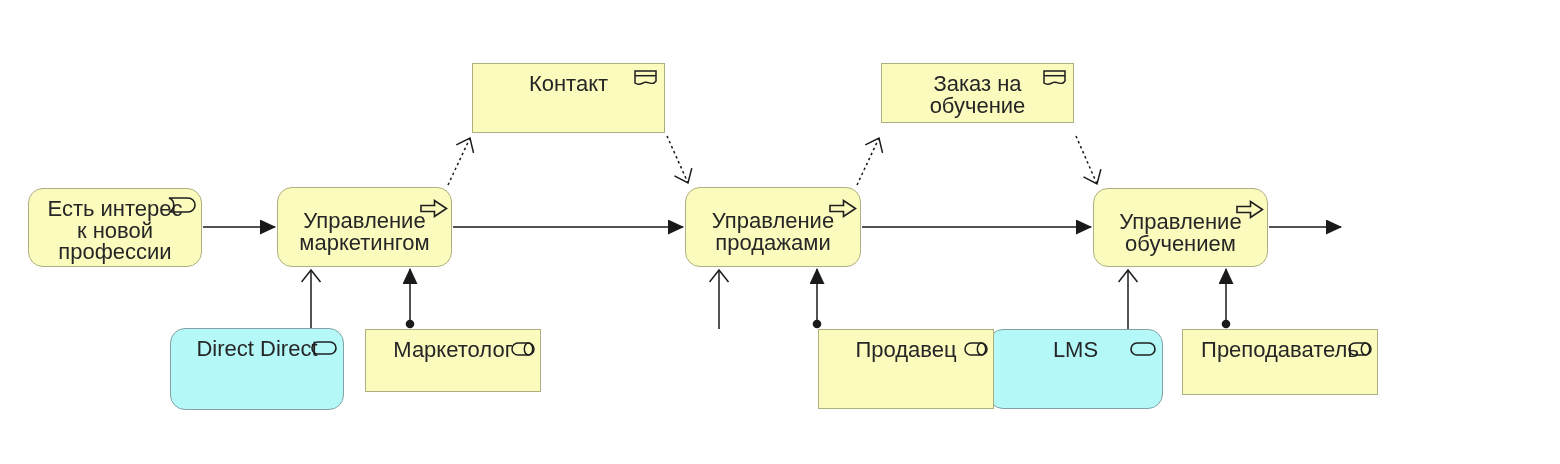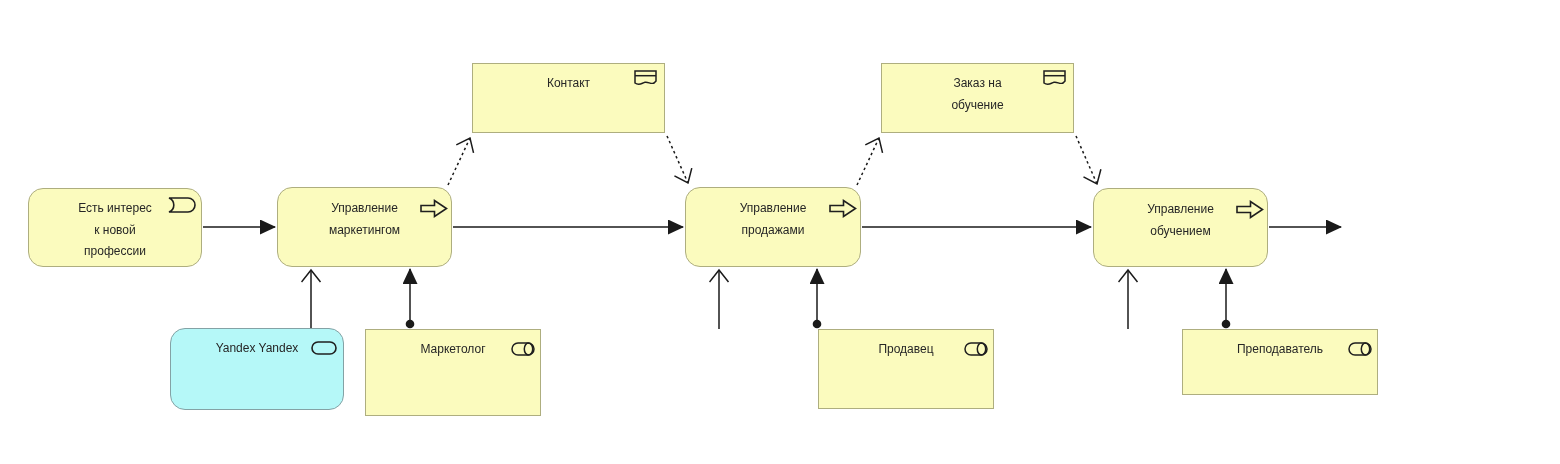--- a/index.html
+++ b/index.html
@@ -1,27 +1,27 @@
 <!DOCTYPE html>
 <html style="--background: #ffffff; --business-fill: #fbfbbe; --business-border: #aeae7f; --application-fill: #b5f8f8; --application-border: #84a2a5; --line: #1a1a1a; --text: #262626;"><head>
 <meta charset="utf-8">
 <style>
   html,body{margin:0;padding:0;background:#fff;}
   body{width:1560px;height:464px;position:relative;overflow:hidden;
        font-family:"Liberation Sans","DejaVu Sans",sans-serif;}
   #canvas{position:absolute;inset:0;width:1560px;height:464px;background:var(--background,#ffffff);}
   svg.wires{position:absolute;left:0;top:0;}
-  .node{position:absolute;box-sizing:border-box;font-size:12px;line-height:21.5px;
+  .node{position:absolute;box-sizing:border-box;font-size:22px;line-height:21.5px;
         color:var(--text,#262626);}
   .biz{background:var(--business-fill,#fbfbbe);border:1.5px solid var(--business-border,#aeae7f);}
   .app{background:var(--application-fill,#b5f8f8);border:1.5px solid var(--application-border,#84a2a5);}
   .rounded{border-radius:15px;}
   .label{white-space:pre-line;text-align:center;padding:9px 10px 2px;}
   .ev  .label{}
-  .proc .label{padding-top:10px;}
+  .proc .label{padding-top:22px;}
   .icon{position:absolute;line-height:0;}
   .ev   .icon{top:8px;right:4px;}
   .proc .icon{top:11px;right:3px;}
   .obj  .icon{top:6px;right:7px;}
   .role .icon{top:12px;right:5px;}
   .sys  .icon{top:12px;right:6px;}
   .icon svg{stroke:#1f1f1f;fill:none;}
 </style>
 </head>
 <body>
@@ -106,43 +106,51 @@
   <div class="node biz obj" style="left:472px;top:63px;width:193px;height:70px">
     <span class="icon">
       <svg width="23" height="18" viewBox="0 0 23 18" stroke-width="1.5">
           <path d="M1,1 H22 V11 C18.5,16.5 14.8,11.2 11,12.3 C7.5,13.3 5,16 1,13 Z"></path>
           <path d="M1,5.7 H22"></path>
         </svg>
     </span>
     <div class="label">Контакт</div>
   </div>
 
-  <div class="node biz obj" style="left:881px;top:63px;width:193px;height:70px">
+  <div class="node biz obj" style="left:881px;top:63px;width:193px;height:60px">
     <span class="icon">
       <svg width="23" height="18" viewBox="0 0 23 18" stroke-width="1.5">
           <path d="M1,1 H22 V11 C18.5,16.5 14.8,11.2 11,12.3 C7.5,13.3 5,16 1,13 Z"></path>
           <path d="M1,5.7 H22"></path>
         </svg>
     </span>
     <div class="label">Заказ на
 обучение</div>
   </div>
 
   <div class="node app rounded sys" style="left:170px;top:328px;width:174px;height:82px">
     <span class="icon">
       <svg width="26" height="14" viewBox="0 0 26 14" stroke-width="1.6">
           <rect x="1" y="1" width="24" height="12" rx="6"></rect>
         </svg>
     </span>
-    <div class="label">Yandex Yandex</div>
+    <div class="label">Direct Direct</div>
   </div>
 
 
+  <div class="node app rounded sys" style="left:988px;top:329px;width:175px;height:80px">
+    <span class="icon">
+      <svg width="26" height="14" viewBox="0 0 26 14" stroke-width="1.6">
+          <rect x="1" y="1" width="24" height="12" rx="6"></rect>
+        </svg>
+    </span>
+    <div class="label">LMS</div>
+  </div>
 
-  <div class="node biz role" style="left:365px;top:329px;width:176px;height:87px">
+  <div class="node biz role" style="left:365px;top:329px;width:176px;height:63px">
     <span class="icon">
       <svg width="24" height="14" viewBox="0 0 24 14" stroke-width="1.5">
           <rect x="1" y="1" width="22" height="12" rx="6"></rect>
           <ellipse cx="17.5" cy="7" rx="4.2" ry="6"></ellipse>
         </svg>
     </span>
     <div class="label">Маркетолог</div>
   </div>
 
   <div class="node biz role" style="left:818px;top:329px;width:176px;height:80px">

